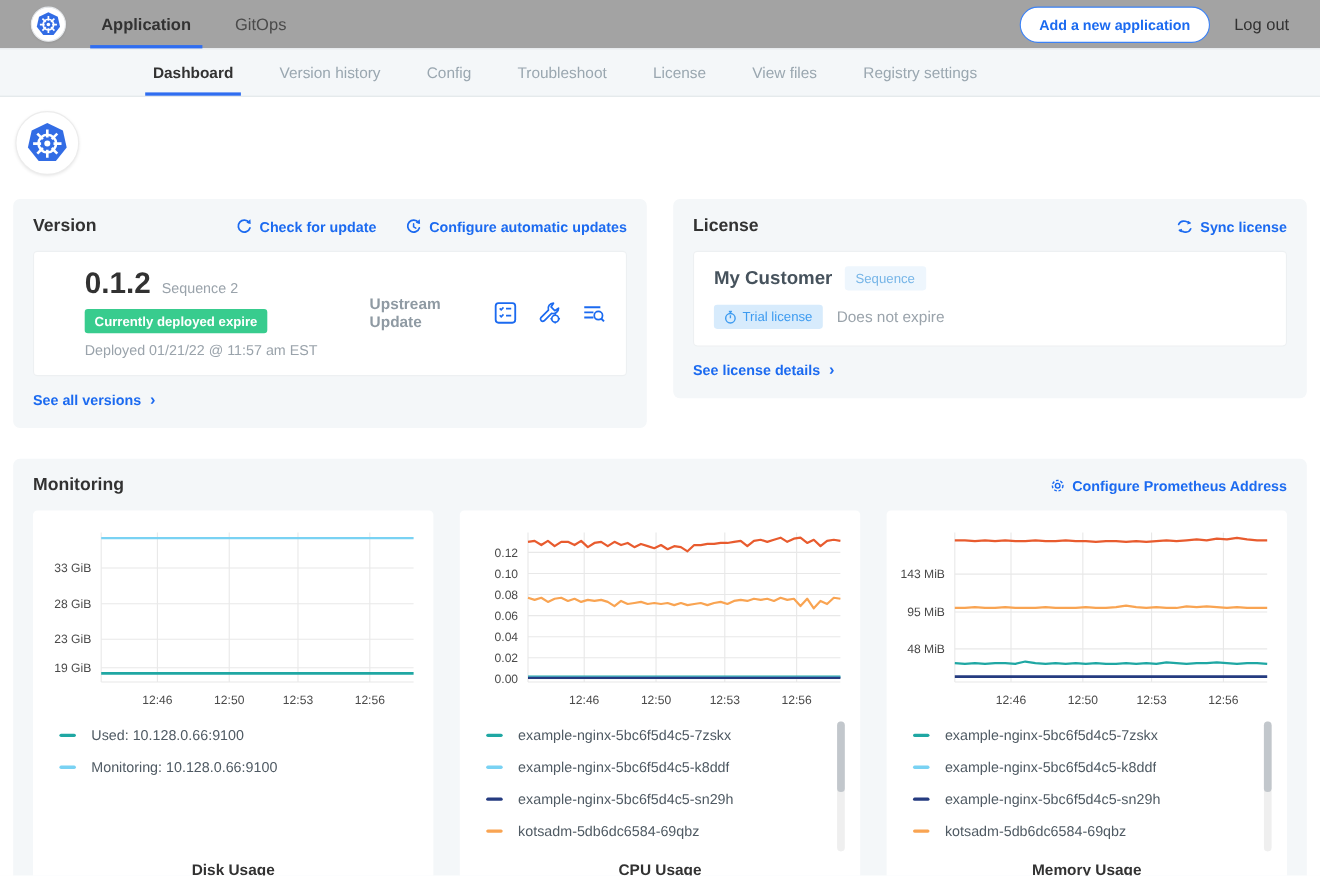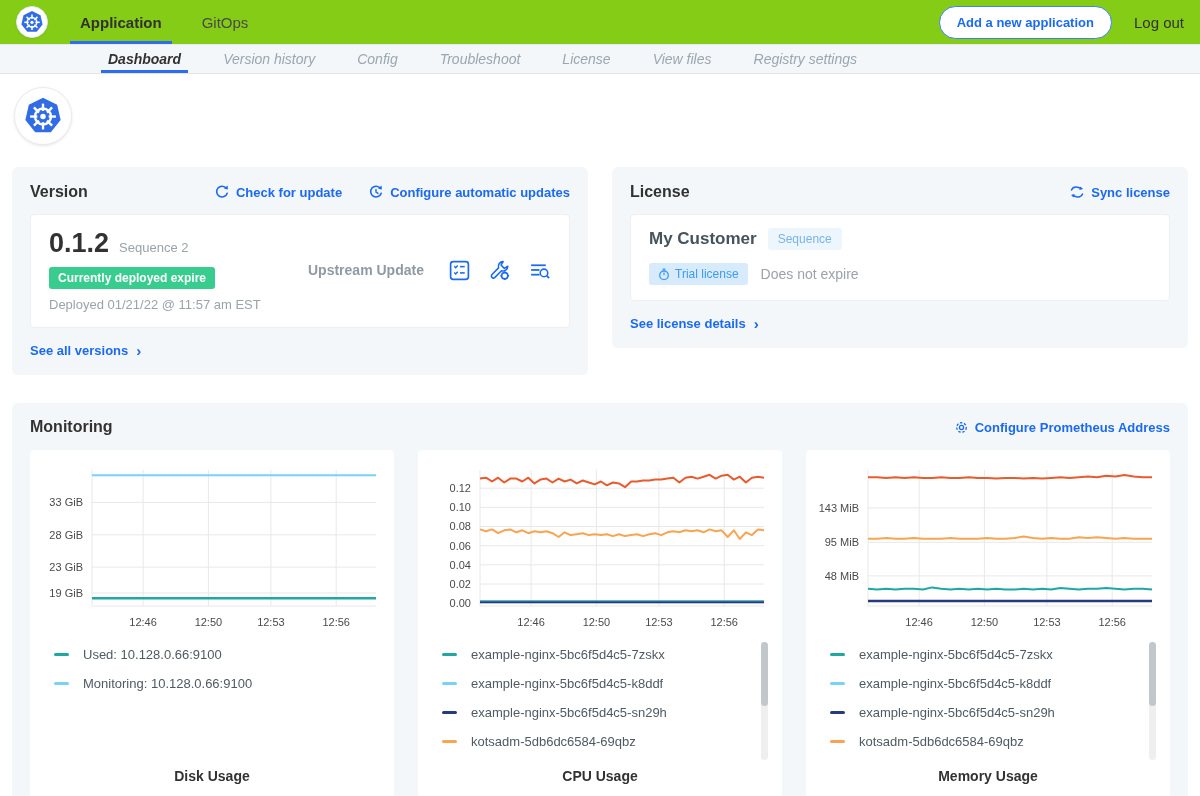--- a/index.html
+++ b/index.html
@@ -1,38 +1,38 @@
 <!DOCTYPE html>
 <html><head>
 <meta charset="utf-8">
 <style>
   * { box-sizing: border-box; margin: 0; padding: 0; }
   html,body { width: 1200px; height: 796px; overflow: hidden; background:#fff;
     font-family: "Liberation Sans", sans-serif; color:#323232; }
 
   
-  .topnav { height:44px; display:flex; align-items:stretch; padding:0 16px; background:#84cc16; }
+  .topnav { height:44px; display:flex; align-items:stretch; padding:0 28px; background:#a3a3a3; }
   .topnav .logo-wrap { display:flex; align-items:center; margin-right:30px; }
   .k8s-badge { width:32px; height:32px; border-radius:50%; background:#fff;
     border:1px solid #e4e7ea; box-shadow:0 1px 2px rgba(0,0,0,.08);
     display:flex; align-items:center; justify-content:center; }
   .topnav-tab { display:flex; align-items:center; padding:0 2px; margin-right:36px;
     font-size:15px; color:#4a4a4a; position:relative; cursor:pointer; }
   .topnav-tab.active { color:#323232; font-weight:bold; }
   .topnav-tab.active::after { content:""; position:absolute; left:-8px; right:-8px; bottom:0;
     height:3px; background:#2f6df0; }
   .topnav .spacer { flex:1; }
   .add-app-btn { align-self:center; border:1px solid #3b82f6; color:#1b6af0; background:#fff;
     font-weight:bold; font-size:13px; padding:8px 17px; border-radius:18px; cursor:pointer;
     font-family:"Liberation Sans",sans-serif; }
   .logout { align-self:center; margin-left:22px; font-size:15px; color:#323232; cursor:pointer; }
 
   
-  .subnav { height:30px; background:#f4f7f9; border-top:1px solid #e8ebee;
-    border-bottom:1px solid #e0e6e9; display:flex; padding-left:87px;font-style:italic; }
+  .subnav { height:44px; background:#f4f7f9; border-top:1px solid #e8ebee;
+    border-bottom:1px solid #e0e6e9; display:flex; padding-left:118px; }
   .subnav-tab { display:flex; align-items:center; padding:0 21px; font-size:14px;
     color:#9aa7b0; position:relative; cursor:pointer; }
   .subnav-tab.active { color:#323232; font-weight:bold; }
   .subnav-tab.active::after { content:""; position:absolute; left:14px; right:14px; bottom:0;
     height:3px; background:#2f6df0; }
 
   
   .app-header { display:flex; padding:13px 0 14px 14px; }
   .app-avatar { width:58px; height:58px; border-radius:50%; background:#fff;
     border:1px solid #ececec; box-shadow:0 1px 3px rgba(0,0,0,.1);
@@ -52,21 +52,21 @@
   .panel { background:#f4f7f9; border-radius:6px; padding:16px 18px; flex:1; }
   .panel-head { display:flex; align-items:center; }
   .panel-title { font-size:16px; font-weight:bold; color:#323232; }
   .panel-head .spacer { flex:1; }
   .panel-links { display:flex; gap:26px; }
   .inner-card { background:#fff; border:1px solid #edf0f2; border-radius:4px;
     margin-top:13px; padding:13px 18px 15px; }
 
   
   .version-flex { display:flex; align-items:center; }
-  .version-left { min-width:255px; }
+  .version-left { min-width:255px;margin-left:28px; }
   .version-number-row { display:flex; align-items:baseline; }
   .version-number { font-size:27px; font-weight:bold; color:#323232; }
   .sequence { font-size:13px; color:#9aa3ab; margin-left:10px; }
   .deployed-badge { display:inline-block; margin-top:8px; background:#38cc8e; color:#fff;
     font-size:12px; font-weight:bold; padding:4px 9px; border-radius:3px; }
   .deployed-at { margin-top:8px; font-size:13px; color:#9aa3ab; }
   .version-source { flex:1; font-size:14px; font-weight:bold; color:#8f9aa3; padding-left:4px; }
   .version-icons { display:flex; gap:17px; align-items:center; }
   .see-link { margin-top:13px; }
 

